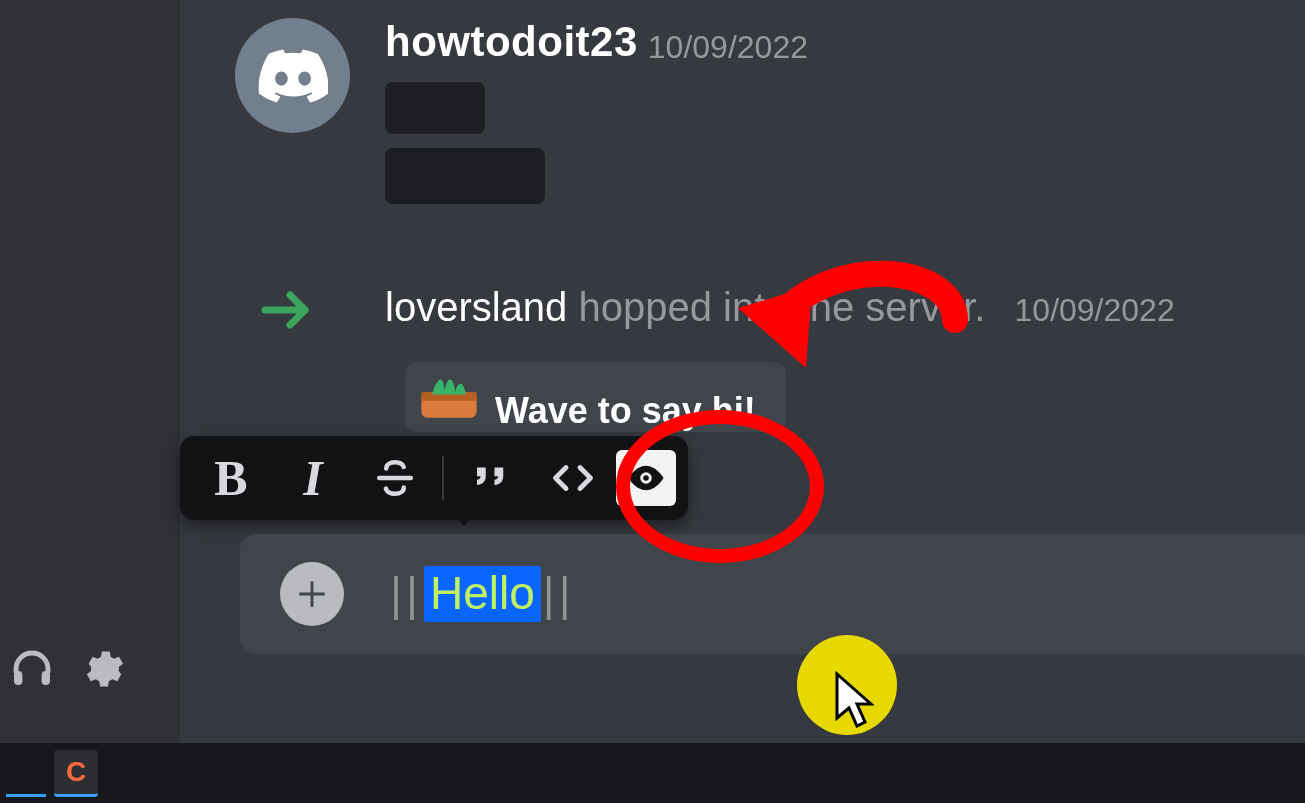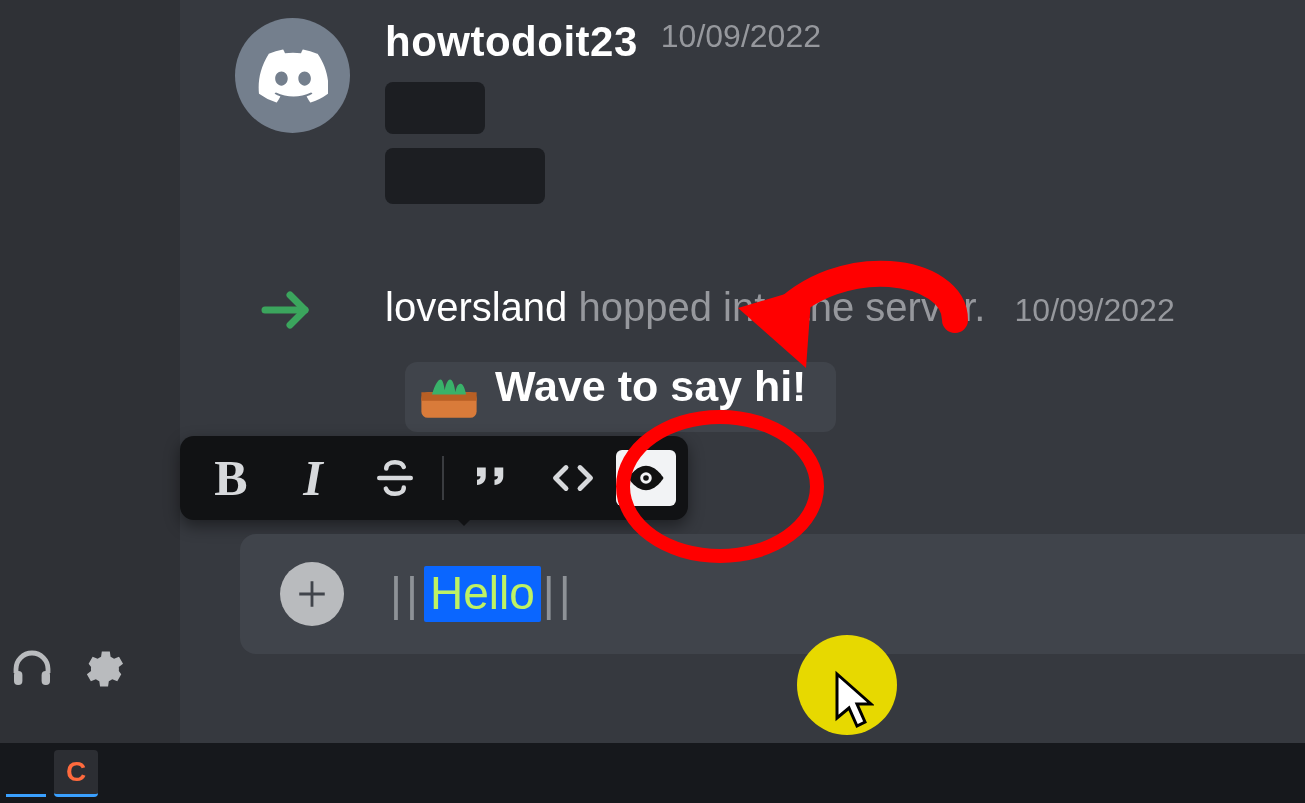--- a/index.html
+++ b/index.html
@@ -49,21 +49,21 @@
     left: 55px; top: 18px;
     width: 115px; height: 115px;
     border-radius: 50%;
     background: #747f8d;
     display: flex; align-items: center; justify-content: center;
   }
   .msg1-avatar svg { width: 70px; height: 54px; }
   .msg1-header {
     position: absolute;
     left: 205px; top: 18px;
-    display: flex; align-items: flex-start; gap: 23px;
+    display: flex; align-items: flex-end; gap: 10px;
   }
   .username { color: #ffffff; font-weight: 700; font-size: 42px; letter-spacing: .5px; }
   .ts { color: #96989d; font-size: 32px; }
   .spoiler-block {
     position: absolute;
     background: #1c1e22;
     border-radius: 8px;
   }
   .sp1 { left: 205px; top: 82px;  width: 100px; height: 52px; }
   .sp2 { left: 205px; top: 148px; width: 160px; height: 56px; }
@@ -83,25 +83,25 @@
   }
   .join-user { color: #ffffff; font-weight: 400; }
   .join-text { color: #96989d; font-weight: 500; }
   .join-ts   { color: #96989d; font-size: 32px; margin-left: 18px; }
 
   .wave-chip {
     position: absolute;
     left: 225px; top: 362px;
     height: 70px;
     padding: 0 30px 0 90px;
-    display: flex; align-items: flex-start;
+    display: flex; align-items: flex-end;
     background: #40444b;
     border-radius: 12px;
     color: #ffffff;
-    font-size: 43px;
+    font-size: 36px;
     font-weight: 600;
   }
   .wave-emoji {
     position: absolute;
     left: 10px; top: 50%; transform: translateY(-50%);
     width: 68px; height: 52px;
   }
 
   
   .toolbar {

